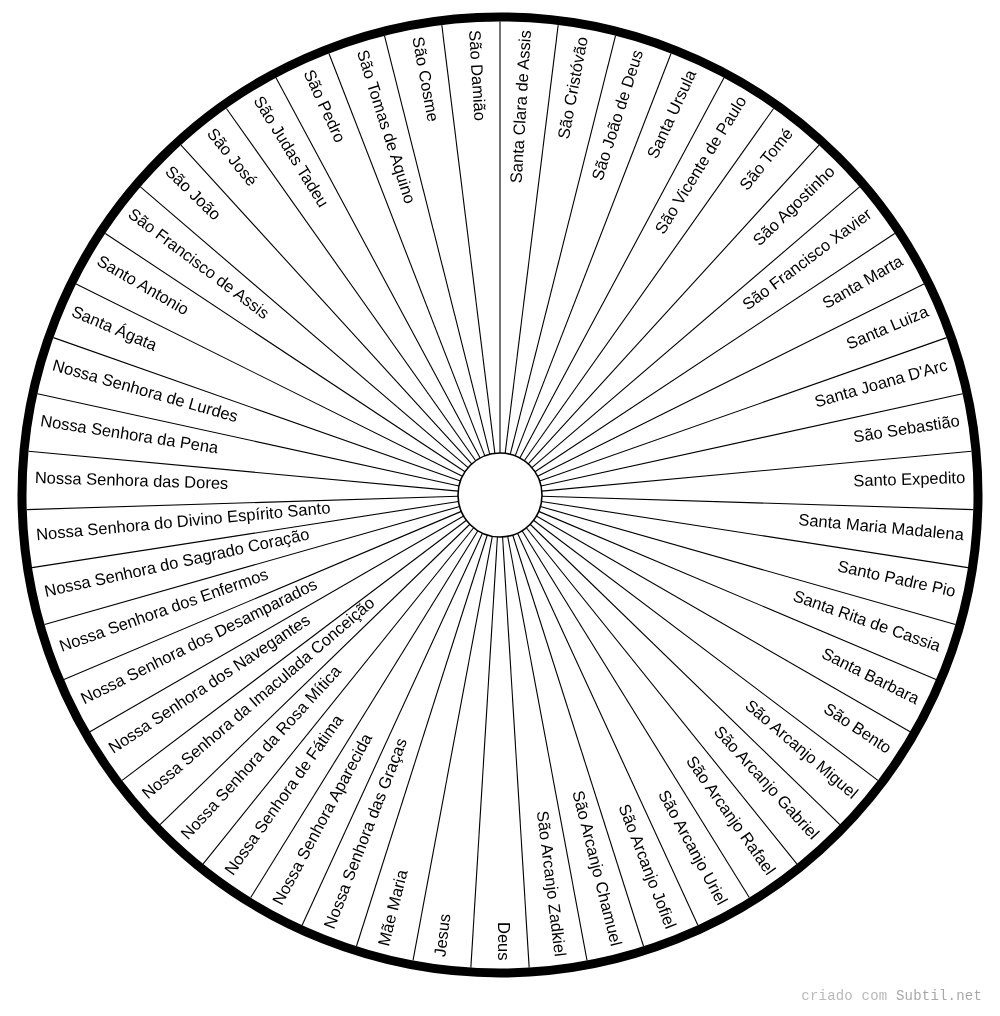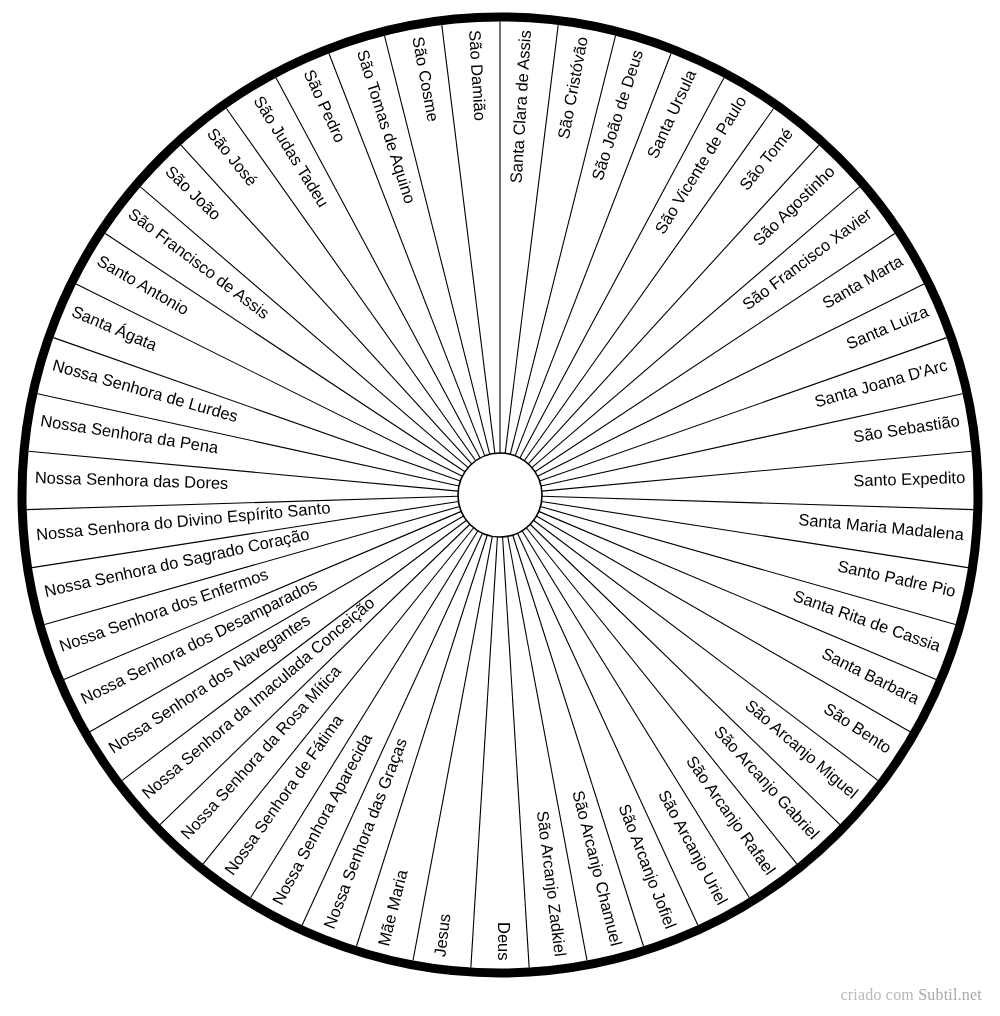--- a/index.html
+++ b/index.html
@@ -43,22 +43,22 @@
   }
   .sector-label {
     font-family: "Liberation Sans", sans-serif;
     font-size: 16.5px;
     fill: #000000;
   }
   #credit {
     position: absolute;
     right: 18px;
     bottom: 12px;
-    font-family: Liberation Serif, serif;
-    font-size: 16px;
+    font-family: Liberation Mono, monospace;
+    font-size: 14px;
     color: #b9b9b9;
     letter-spacing: 0.2px;
   }
   #credit .brand {
     color: #a8a8a8;
   }
 </style>
 </head>
 <body>
 

